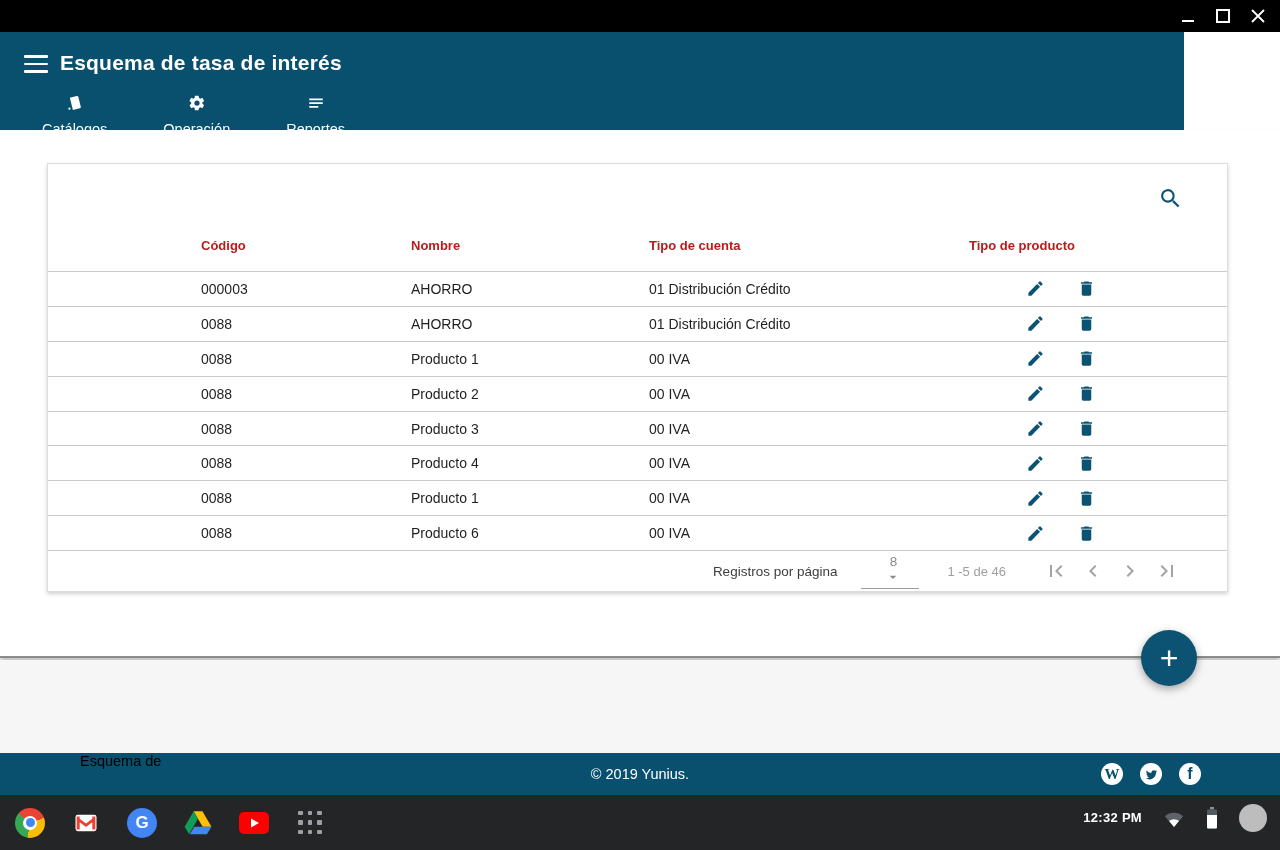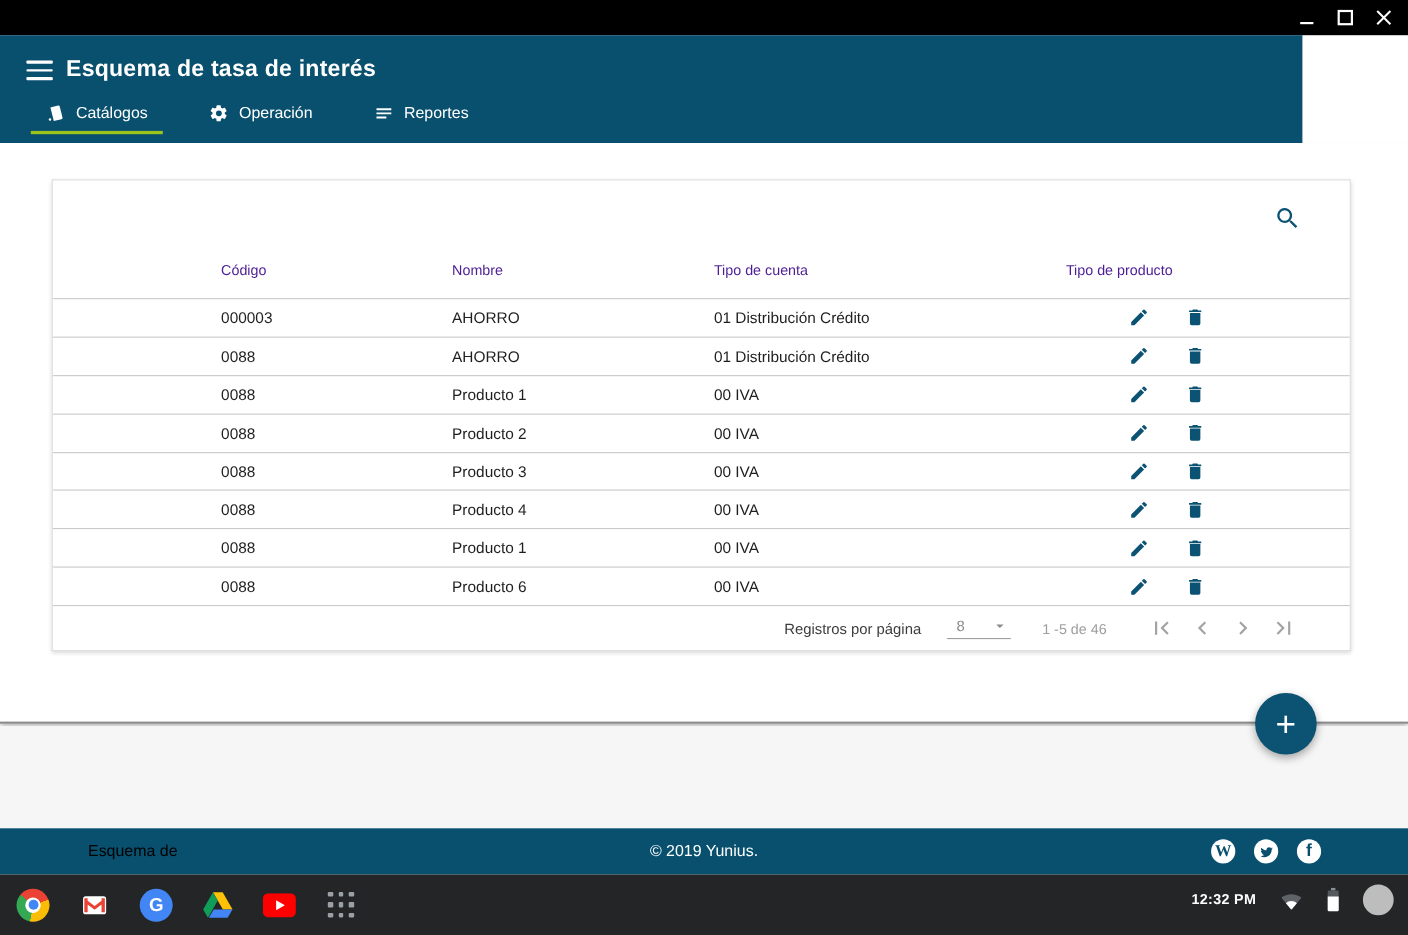--- a/index.html
+++ b/index.html
@@ -1,19 +1,19 @@
 <!DOCTYPE html>
 <html><head>
 <meta charset="utf-8">
 <style>
   html,body{margin:0;padding:0;}
   body{width:1280px;height:850px;position:relative;overflow:hidden;
        font-family:"Liberation Sans","DejaVu Sans",sans-serif;background:#fff;}
   .abs{position:absolute;}
-  button{border:0;background:transparent;padding:0;margin:0;font:inherit;cursor:pointer;}
+  button{border:0;background:transparent;padding:0;margin:0;font:inherit;cursor:pointer;flex-direction:column;}
 
   
   .titlebar{top:0;left:0;width:1280px;height:32px;background:#000;}
   .win-controls{position:absolute;right:14px;top:0;height:32px;display:flex;align-items:center;gap:19px;}
   .wc{width:16px;height:16px;display:flex;align-items:center;justify-content:center;}
   .minimize-glyph{width:12px;height:2px;background:#fff;margin-top:9px;}
   .maximize-glyph{width:10px;height:10px;border:2px solid #fff;}
 
   
   .app-header{top:32px;left:0;width:1184px;height:98px;background:#09506e;}
@@ -30,21 +30,21 @@
   .main-zone{top:130px;left:0;width:1280px;height:526px;background:#fff;
              border-bottom:2px solid #8c8c8c;box-shadow:0 4px 5px rgba(0,0,0,.25);}
   .gray-zone{top:660px;left:0;width:1280px;height:93px;background:#f6f6f6;}
 
   
   .card{top:163px;left:47px;width:1181px;height:429px;background:#fff;
         border:1px solid #dcdcdc;box-shadow:0 2px 4px rgba(0,0,0,.18);box-sizing:border-box;z-index:2;}
   .search-btn{position:absolute;top:22px;right:44px;width:26px;height:26px;}
   .grid-row{display:grid;grid-template-columns:153px 210px 238px 320px auto;align-items:center;}
   .thead{position:absolute;top:56px;left:0;right:0;height:51px;}
-  .th{font-size:13px;font-weight:normal;color:#4c1d95;}
+  .th{font-size:13px;font-weight:bold;color:#b91c1c;}
   .tbody{position:absolute;top:107px;left:0;right:0;}
   .trow{height:33.9px;border-top:1px solid #c9c9c9;font-size:14px;color:#1f1f1f;}
   .actions{display:flex;align-items:center;gap:31px;padding-left:56px;}
   .icon-btn{width:20px;height:20px;display:flex;align-items:center;justify-content:center;}
 
   
   .pagination{position:absolute;left:0;right:0;top:386px;bottom:0;border-top:1px solid #c9c9c9;
               display:flex;align-items:center;justify-content:flex-end;gap:24px;padding-right:48px;}
   .pg-label{font-size:13.5px;color:#3d3d3d;margin-left:20px;}
   .pg-select{display:flex;align-items:center;justify-content:space-between;width:58px;

